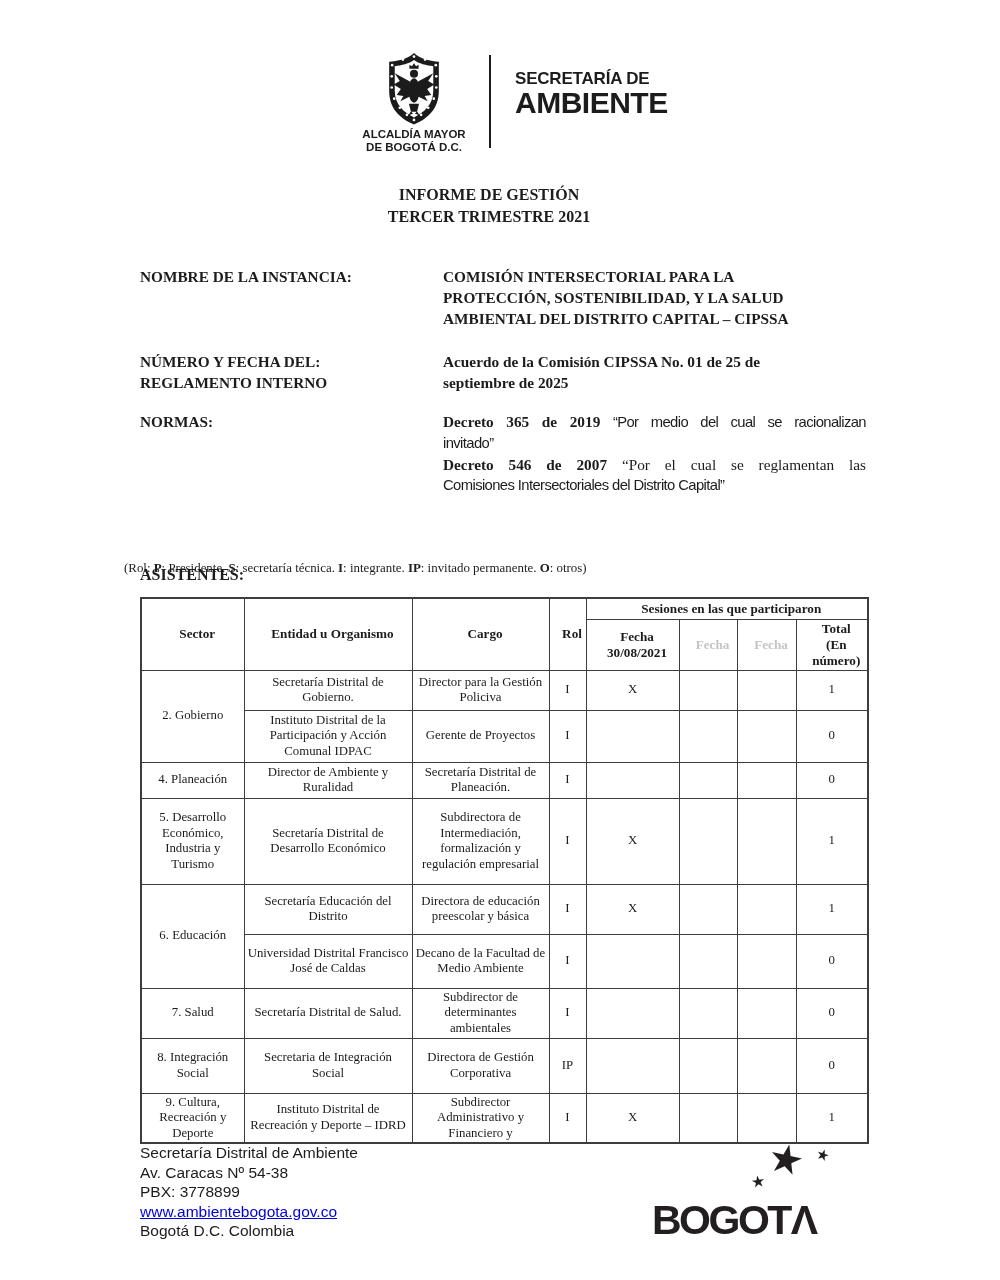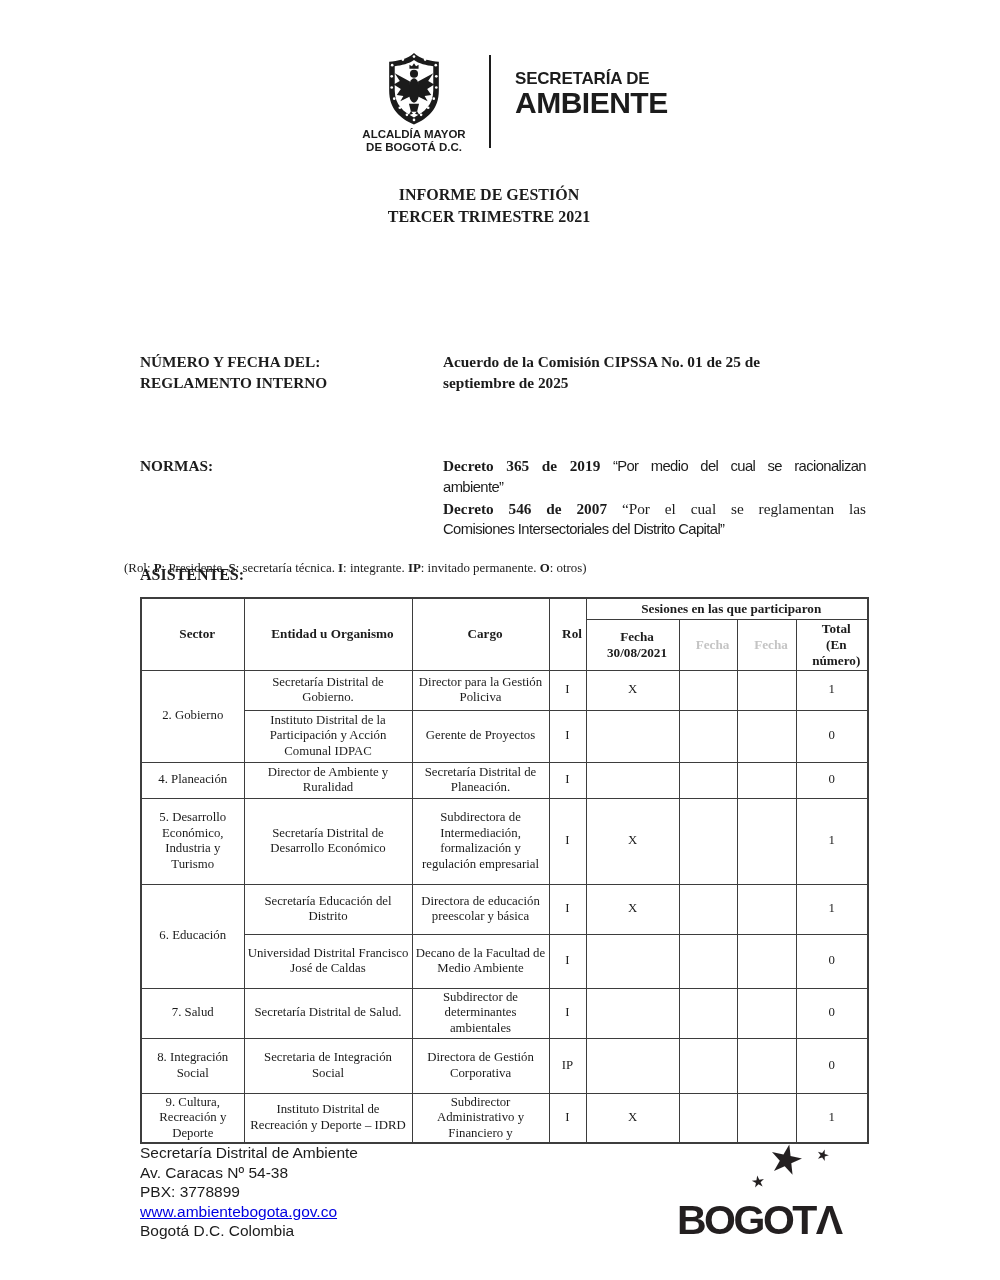--- a/index.html
+++ b/index.html
@@ -14,21 +14,21 @@
   .sec-name{position:absolute;left:515px;top:69px;font-family:"Liberation Sans",sans-serif;font-weight:bold;color:#1c1c1c;}
   .sec1{font-size:17px;letter-spacing:-0.2px;}
   .sec2{font-size:30px;letter-spacing:-0.5px;margin-top:-3px;}
 
   
   .doc-title{position:absolute;left:0;top:184px;width:978px;text-align:center;
              font-weight:bold;font-size:16px;line-height:22px;}
 
   
   .field{position:absolute;left:140px;width:726px;display:flex;}
-  .f1{top:266px;}.f2{top:351px;}.f3{top:411px;margin-top:44px;}
+  .f1{top:266px;}.f2{top:351px;}.f3{top:411px;}
   .flabel{width:303px;flex:none;font-weight:bold;font-size:15.3px;line-height:21px;}
   .fvalue{width:423px;font-size:15.3px;line-height:21px;}
   .fvalue.bold{font-weight:bold;}
   .cond{font-family:"Liberation Sans",sans-serif;letter-spacing:-0.6px;font-size:14.8px;}
   .jline{text-align:justify;text-align-last:justify;}
   .norma-b{font-weight:bold;}
 
   
   .asist-h{position:absolute;left:140px;top:566px;font-weight:bold;font-size:16px;}
   .legend{position:absolute;left:124px;top:561px;font-size:12.9px;}
@@ -52,21 +52,21 @@
           font-size:15.5px;line-height:19.5px;color:#1c1c1c;}
   .flink{color:#0000e0;text-decoration:underline;display:block;cursor:pointer;}
 
   
   .bogota{position:absolute;left:652px;top:1146px;width:210px;height:100px;color:#231f20;}
   .star{position:absolute;color:#231f20;line-height:1;}
   .star-big{left:116px;top:-6px;font-size:40px;transform:rotate(12deg);}
   .star-s1{left:99px;top:28px;font-size:16px;transform:rotate(-8deg);}
   .star-s2{left:164px;top:2px;font-size:15px;transform:rotate(18deg);}
   .bogota-word{position:absolute;left:0;bottom:2px;font-family:"Liberation Sans",sans-serif;
-               font-weight:bold;font-size:41px;letter-spacing:-2.5px;display:flex;align-items:flex-end;margin-left:25px;}
+               font-weight:bold;font-size:41px;letter-spacing:-2.5px;display:flex;align-items:flex-end;}
   .lambda{margin-left:1px;}
 </style>
 </head>
 <body>
 
 <div class="page">
 
   <div>
     <svg class="shield" viewBox="0 0 54 73" aria-hidden="true">
       <path d="M27 1 C21.5 6.5 10 9.5 2.5 9.5 L2.5 38 C2.5 56 13 65.5 27 71.5 C41 65.5 51.5 56 51.5 38 L51.5 9.5 C44 9.5 32.5 6.5 27 1 Z" fill="#1b1b1b"></path>
@@ -107,37 +107,45 @@
       <div class="sec1">SECRETARÍA DE</div>
       <div class="sec2">AMBIENTE</div>
     </div>
   </div>
 
   <div class="doc-title">
     <div>INFORME DE GESTIÓN</div>
     <div>TERCER TRIMESTRE 2021</div>
   </div>
 
+  <div class="field f1">
+    <div class="flabel">NOMBRE DE LA INSTANCIA:</div>
+    <div class="fvalue bold">
+      <div>COMISIÓN INTERSECTORIAL PARA LA</div>
+      <div>PROTECCIÓN, SOSTENIBILIDAD, Y LA SALUD</div>
+      <div>AMBIENTAL DEL DISTRITO CAPITAL – CIPSSA</div>
+    </div>
+  </div>
 
   <div class="field f2">
     <div class="flabel">
       <div>NÚMERO Y FECHA DEL:</div>
       <div>REGLAMENTO INTERNO</div>
     </div>
     <div class="fvalue bold">
       <div>Acuerdo de la Comisión CIPSSA No. 01 de 25 de</div>
       <div>septiembre de 2025</div>
     </div>
   </div>
 
   <div class="field f3">
     <div class="flabel">NORMAS:</div>
     <div class="fvalue">
       <div class="jline"><span class="norma-b">Decreto 365 de 2019</span> <span class="cond">“Por medio del cual se racionalizan</span></div>
-      <div class="cond">ambiente”</div>
+      <div class="cond">invitado”</div>
       <div class="jline"><span class="norma-b">Decreto 546 de 2007</span> <span>“Por el cual se reglamentan las</span></div>
       <div class="cond">Comisiones Intersectoriales del Distrito Capital”</div>
     </div>
   </div>
 
   <div class="asist-h">ASISTENTES:</div>
   <div class="legend"><span>(Rol: </span><b>P</b><span>: Presidente. </span><b>S</b><span>: secretaría técnica. </span><b>I</b><span>: integrante. </span><b>IP</b><span>: invitado permanente. </span><b>O</b><span>: otros)</span></div>
 
   <table class="tbl">
     <colgroup>

